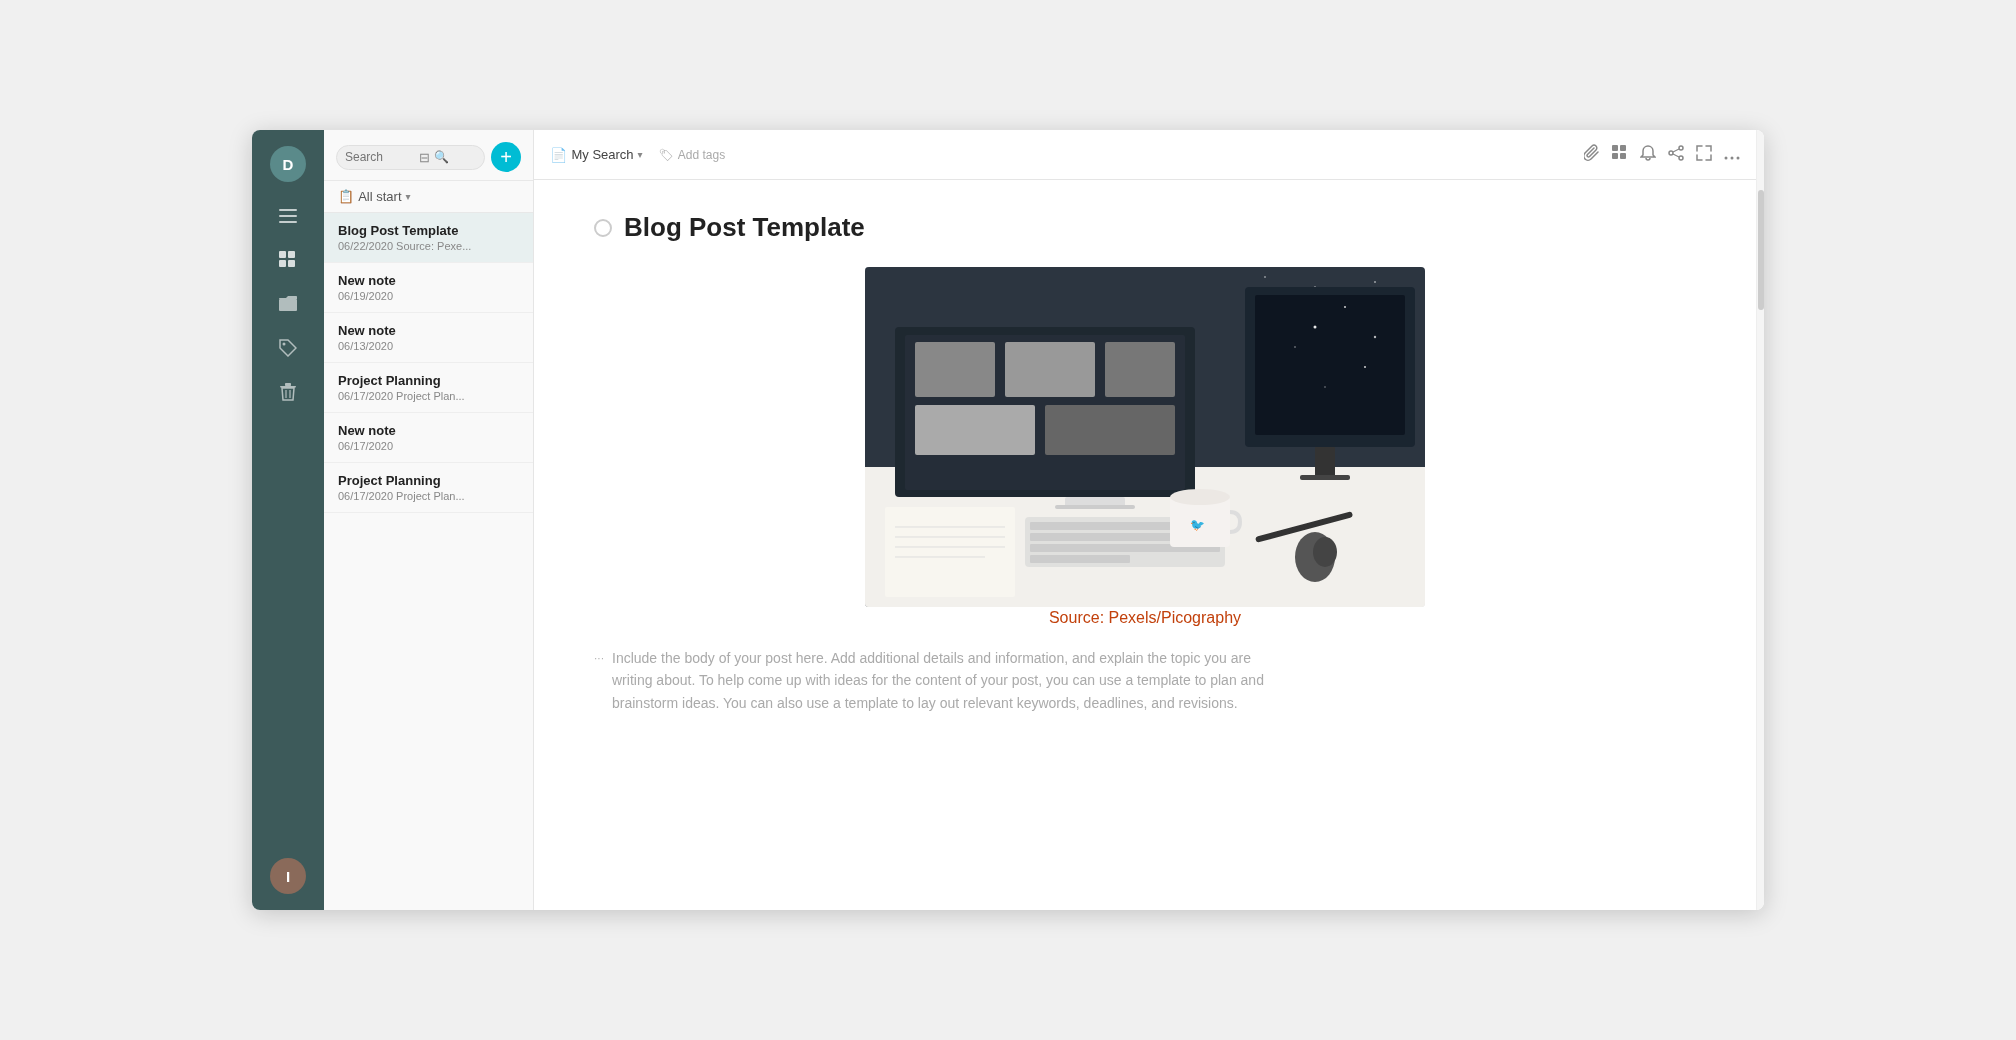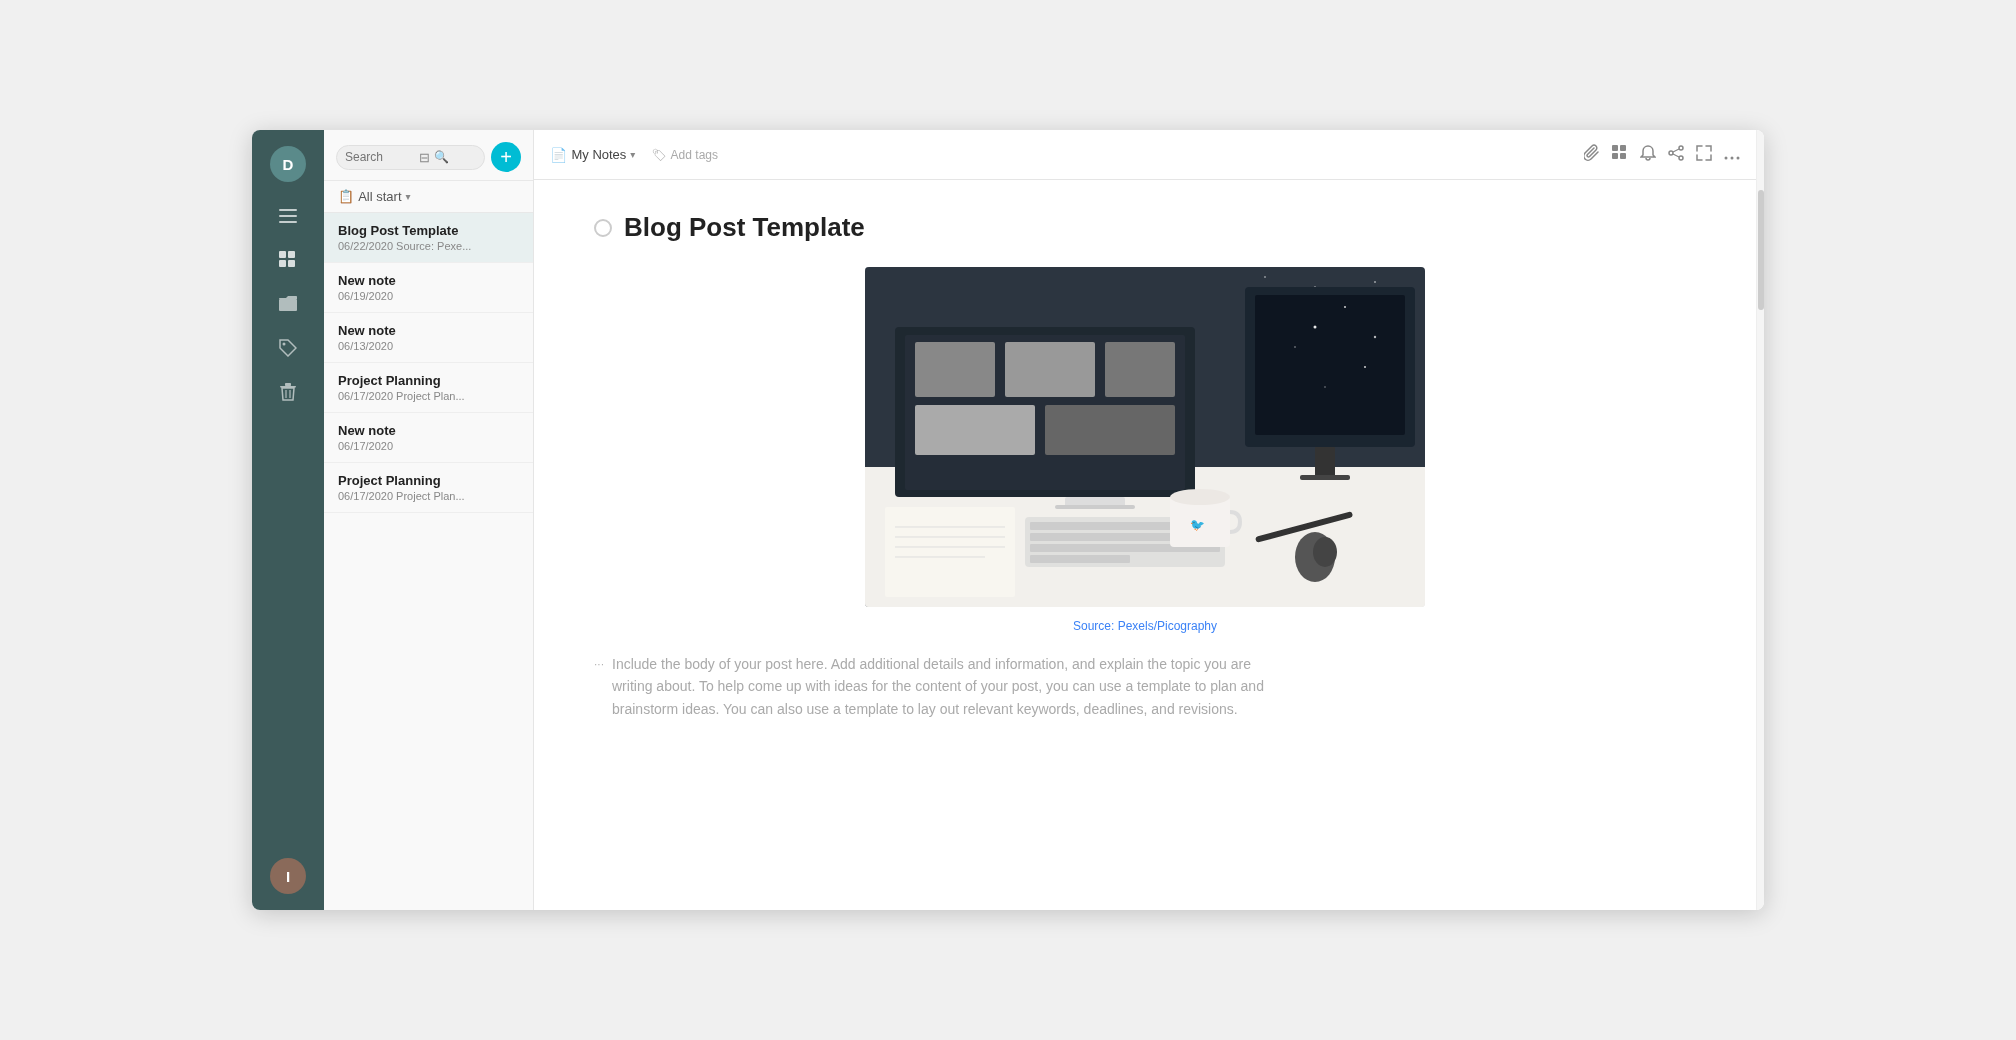--- a/index.html
+++ b/index.html
@@ -240,23 +240,23 @@
       border-radius: 4px;
       overflow: hidden;
       position: relative;
     }
     
     .note-image svg {
       width: 100%;
       height: 100%;
     }
     .image-caption {
-      font-size: 12px;
-      color: #3b82f6;
-      margin-top: 12px;
+      font-size: 16px;
+      color: #c2410c;
+      margin-top: 2px;
     }
     .note-body-text {
       max-width: 700px;
     }
     .note-link-text {
       font-size: 14px;
       color: #5a8a8a;
       line-height: 1.6;
       margin-bottom: 8px;
     }
@@ -371,21 +371,21 @@
           <div class="note-item-meta">06/17/2020 Project Plan...</div>
         </div>
       </div>
   </div>
 
   <div class="main-content">
 
     <div class="note-toolbar">
       <div class="breadcrumb-item">
         <span class="breadcrumb-icon">📄</span>
-        <span>My Notes</span>
+        <span>My Search</span>
         <span class="breadcrumb-chevron">▾</span>
       </div>
       <div class="tag-area">
         <span>🏷</span>
         <span>Add tags</span>
       </div>
       <div class="toolbar-right">
         <span class="toolbar-icon">
           <svg width="16" height="18" viewBox="0 0 16 18" fill="none">
             <path d="M14 8L7 15C5.3 16.7 2.7 16.7 1 15C-0.7 13.3 -0.7 10.7 1 9L8 2C9.1 0.9 10.9 0.9 12 2C13.1 3.1 13.1 4.9 12 6L5.5 12.5C5 13 4 13 3.5 12.5C3 12 3 11 3.5 10.5L10 4" stroke="#888" stroke-width="1.5" stroke-linecap="round"></path>

